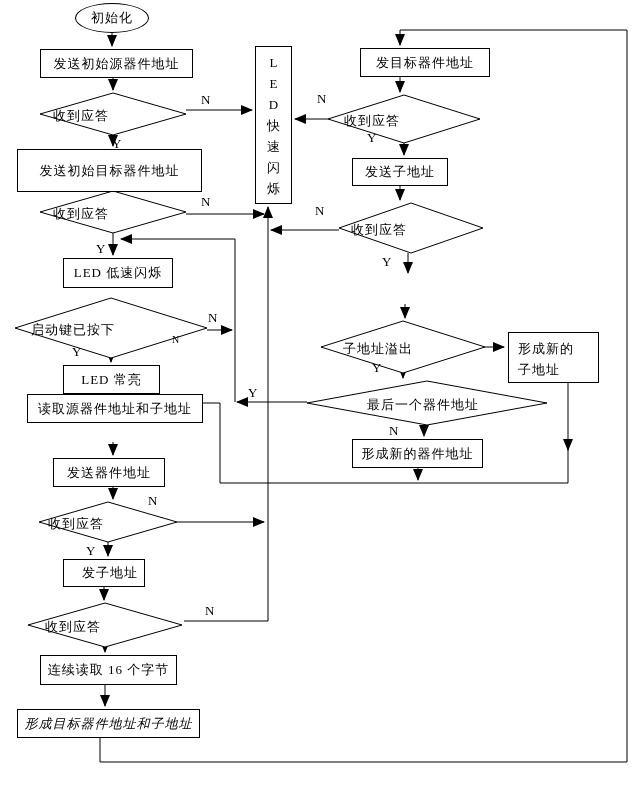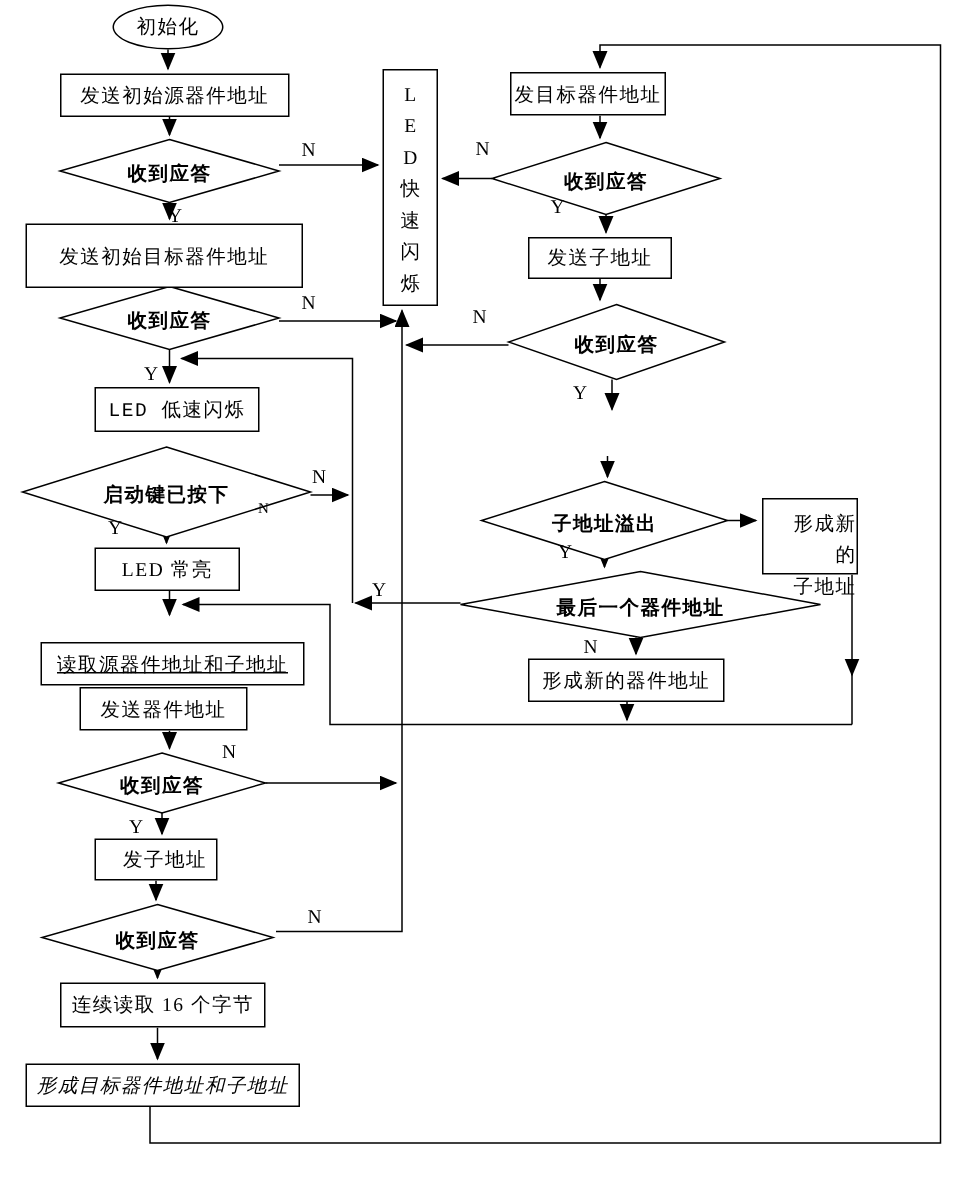--- a/index.html
+++ b/index.html
@@ -5,21 +5,21 @@
   html,body{margin:0;padding:0;background:#ffffff;}
   .canvas{position:relative;width:640px;height:792px;background:#ffffff;overflow:hidden;
           font-family:"Liberation Serif","DejaVu Serif",serif;color:#000;}
   .canvas svg{position:absolute;left:0;top:0;}
   .box{position:absolute;border:1px solid #000;background:#fff;display:flex;
        align-items:center;justify-content:center;text-align:center;
        font-size:13px;letter-spacing:1px;box-sizing:border-box;}
   .oval{position:absolute;border:1px solid #000;background:#fff;display:flex;
         align-items:center;justify-content:center;font-size:13px;letter-spacing:1px;
         box-sizing:border-box;}
-  .dtext{position:absolute;text-align:center;font-size:13px;letter-spacing:1px;font-weight:bold;}
+  .dtext{position:absolute;font-size:13px;letter-spacing:1px;}
   .lbl{position:absolute;font-size:13px;}
   .lbl.small{font-size:10px;}
   .led{display:block;text-align:center;padding-top:5px;line-height:21px;letter-spacing:0;}
   .led div{height:21px;}
   .multiline{display:block;white-space:pre-line;text-align:left;
              padding:5px 0 0 9px;line-height:21px;}
 </style>
 </head>
 <body>
 
@@ -80,41 +80,41 @@
       <polygon points="411,203 483,228 411,253 339,228"></polygon>
       <polygon points="403,321 485,347 403,373 321,347"></polygon>
       <polygon points="427,381 547,403 427,425 307,403"></polygon>
     </g>
   </svg>
 
   <div class="oval" style="left:75px;top:3px;width:74px;height:30px;border-radius:37px/15px;">初始化</div>
 
   <div class="box" style="left:40px;top:49px;width:153px;height:29px;">发送初始源器件地址</div>
   <div class="box" style="left:17px;top:149px;width:185px;height:43px;text-align:center;">发送初始目标器件地址</div>
-  <div class="box" style="left:63px;top:258px;width:110px;height:30px;font-family:Liberation Mono, monospace;">LED 低速闪烁</div>
+  <div class="box" style="left:63px;top:258px;width:110px;height:30px;">LED 低速闪烁</div>
   <div class="box" style="left:63px;top:365px;width:97px;height:29px;">LED 常亮</div>
-  <div class="box" style="left:27px;top:428px;width:176px;height:29px;text-decoration:underline;">读取源器件地址和子地址</div>
+  <div class="box" style="left:27px;top:394px;width:176px;height:29px;">读取源器件地址和子地址</div>
   <div class="box" style="left:53px;top:458px;width:112px;height:29px;">发送器件地址</div>
   <div class="box" style="left:63px;top:559px;width:82px;height:28px;padding-left:12px;">发子地址</div>
   <div class="box" style="left:40px;top:655px;width:137px;height:30px;">连续读取 16 个字节</div>
   <div class="box" style="left:17px;top:709px;width:183px;height:29px;font-style:italic;">形成目标器件地址和子地址</div>
 
   <div class="box led" style="left:255px;top:46px;width:37px;height:158px;">
       <div>L</div>
       <div>E</div>
       <div>D</div>
       <div>快</div>
       <div>速</div>
       <div>闪</div>
       <div>烁</div>
     </div>
 
-  <div class="box" style="left:340px;top:48px;width:104px;height:29px;">发目标器件地址</div>
+  <div class="box" style="left:360px;top:48px;width:130px;height:29px;">发目标器件地址</div>
   <div class="box" style="left:352px;top:158px;width:96px;height:28px;">发送子地址</div>
-  <div class="box multiline" style="left:508px;top:332px;width:64px;height:51px;text-align:right;">形成新的
+  <div class="box multiline" style="left:508px;top:332px;width:91px;height:51px;">形成新的
 子地址</div>
   <div class="box" style="left:352px;top:439px;width:131px;height:29px;">形成新的器件地址</div>
 
   <div class="dtext" style="left:53px;top:107px;width:120px;">收到应答</div>
   <div class="dtext" style="left:53px;top:205px;width:120px;">收到应答</div>
   <div class="dtext" style="left:31px;top:321px;width:160px;">启动键已按下</div>
   <div class="dtext" style="left:48px;top:515px;width:120px;">收到应答</div>
   <div class="dtext" style="left:45px;top:618px;width:120px;">收到应答</div>
   <div class="dtext" style="left:344px;top:112px;width:120px;">收到应答</div>
   <div class="dtext" style="left:351px;top:221px;width:120px;">收到应答</div>

